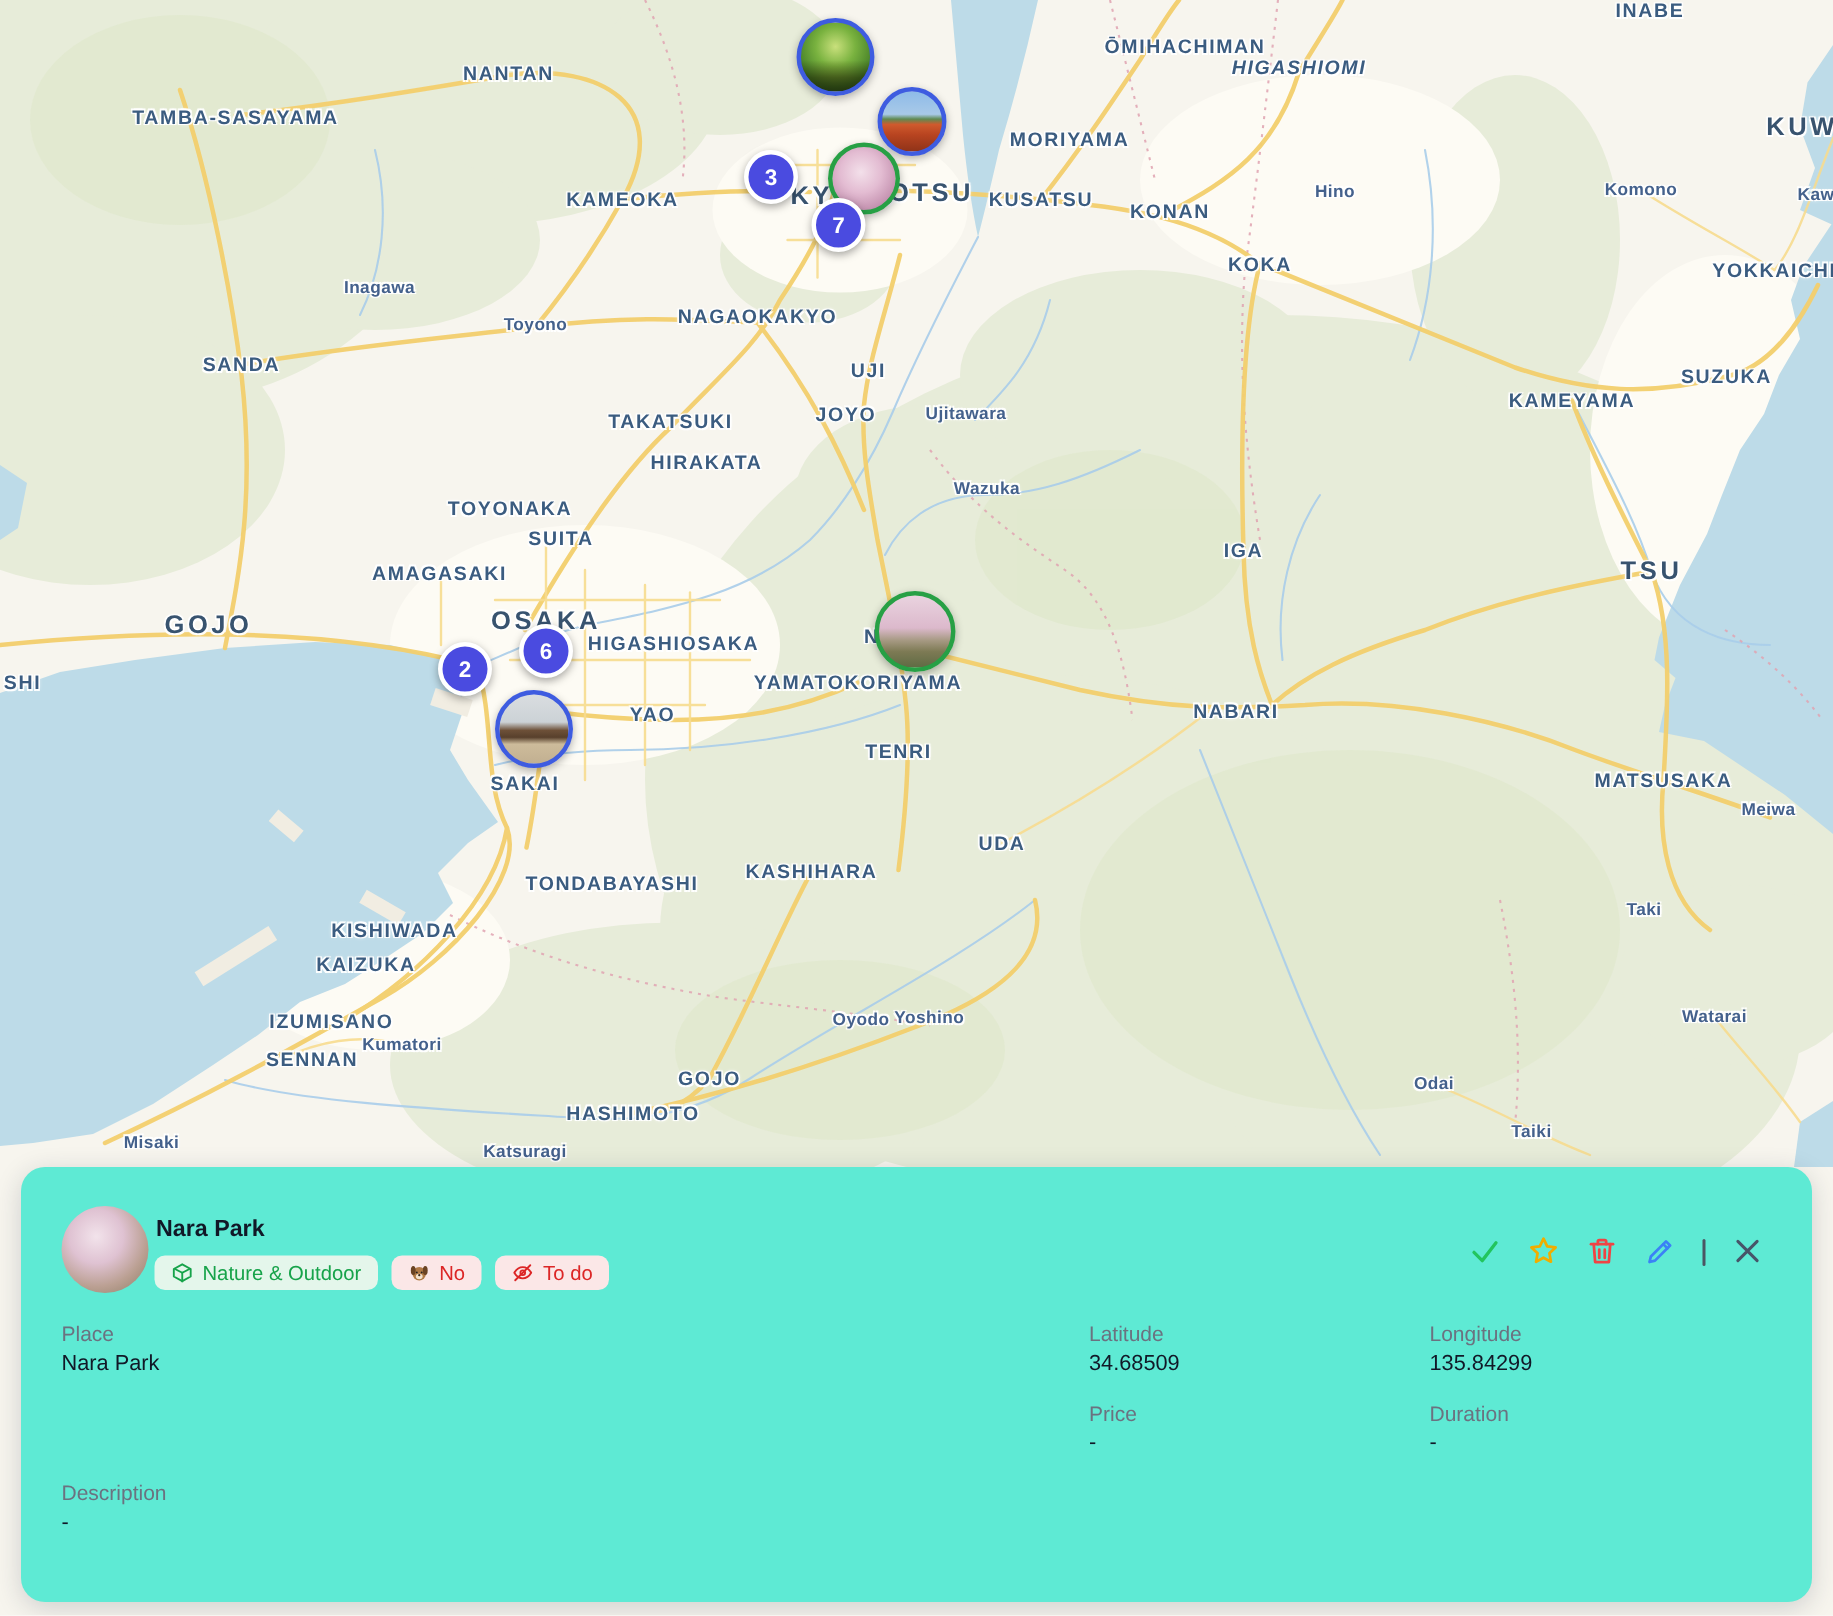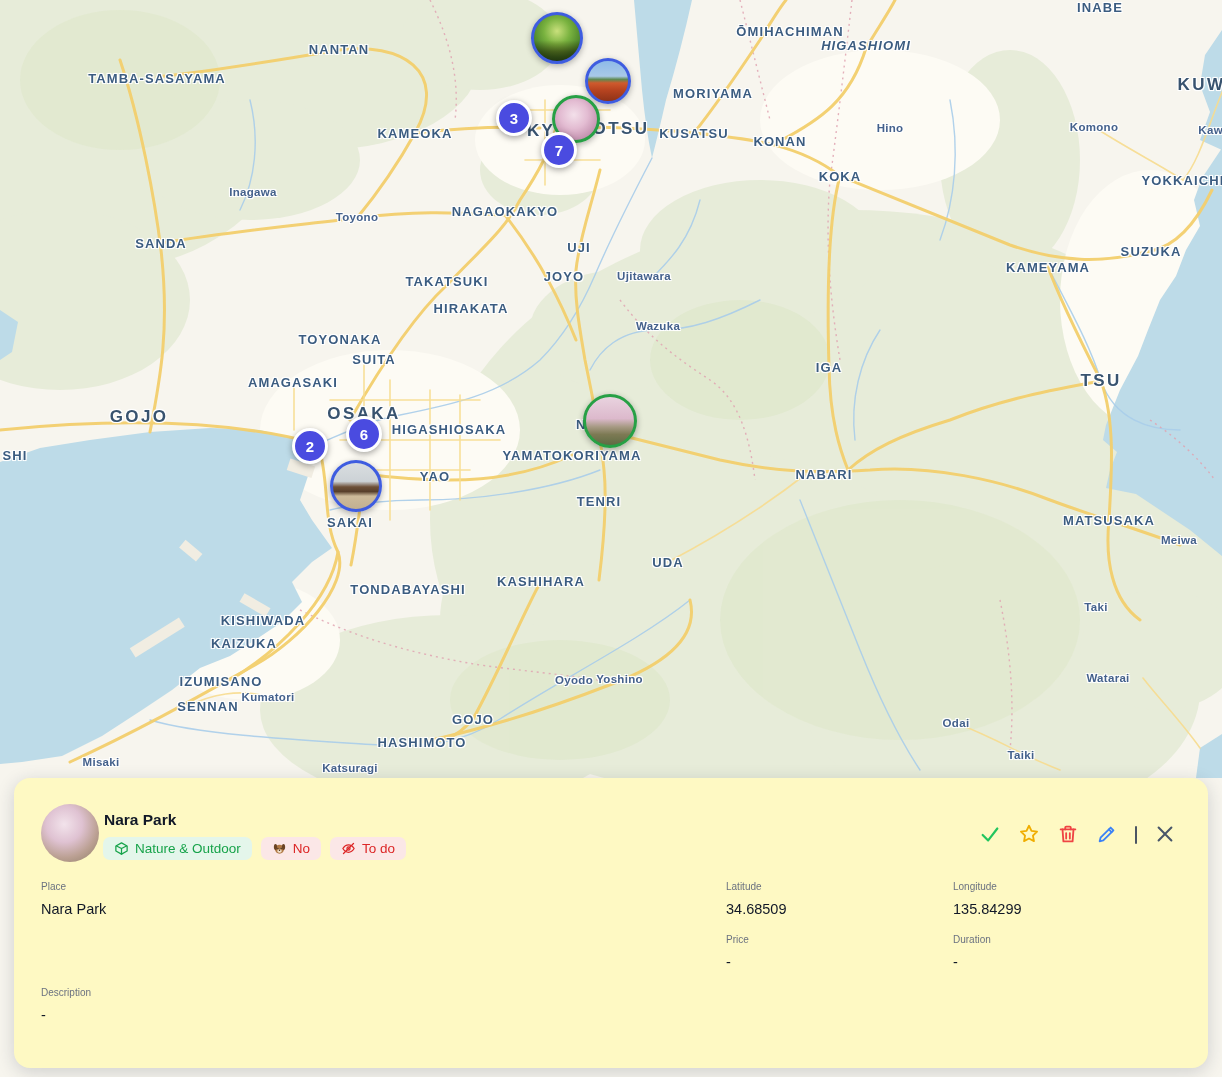--- a/index.html
+++ b/index.html
@@ -28,38 +28,38 @@
   .ring-blue  { border:3px solid #3e5ce0; }
   .ring-green { border:3px solid #27a045; }
   .photo-forest  { background:radial-gradient(circle at 50% 35%, #c9e07c 0%, #79b23f 35%, #457f28 70%, #2f5c1e 100%),
                    linear-gradient(180deg, transparent 55%, rgba(120,60,20,.5) 80%, rgba(60,30,10,.6) 100%); background-blend-mode:multiply; }
   .photo-shrine  { background:linear-gradient(180deg,#8ebbe8 0%,#a8c9e8 38%,#5e8a52 46%,#cf5a2d 55%,#b84420 72%,#8f3318 100%); }
   .photo-blossom { background:radial-gradient(circle at 45% 40%, #f3e0ea 0%, #e3bcd2 40%, #c897b4 70%, #9a7390 100%); }
   .photo-nara    { background:linear-gradient(180deg,#e9d3df 0%,#dcb9cc 45%,#a79a84 62%,#7d7a54 78%,#5f6b44 100%); }
   .photo-temple  { background:linear-gradient(180deg,#d9dde0 0%,#ccd2d6 40%,#6d5038 52%,#58402c 62%,#cdbb9b 72%,#c2b091 100%); }
 
   
-  .panel { position:absolute; left:14px; right:14px; top:778px; bottom:9px; background:#fef9c3;
+  .panel { position:absolute; left:14px; right:14px; top:778px; bottom:9px; background:#5eead4;
     border-radius:16px; box-shadow:0 4px 18px rgba(30,40,60,.18); z-index:50; }
   .avatar { position:absolute; left:27px; top:26px; width:58px; height:58px; border-radius:50%;
     background:radial-gradient(circle at 40% 35%, #f2e3eb 0%, #dfc2d2 35%, #bba093 65%, #8a7a62 100%); }
   .panel-title { position:absolute; left:90px; top:33px; font-size:15.5px; font-weight:bold; color:#111827; }
   .tag-list { position:absolute; left:89px; top:59px; display:flex; gap:9px; }
   .tag { display:inline-flex; align-items:center; gap:6px; padding:4px 11px; border-radius:7px;
     font-size:13.5px; line-height:15px; }
   .tag svg { flex:0 0 auto; }
   .tag-green { background:#e4f6eb; color:#17a34a; }
   .tag-red   { background:#fbe7e7; color:#dc2626; }
 
   .actions { position:absolute; right:32px; top:46px; display:flex; align-items:center; gap:17px; }
   .action-btn { width:22px; height:22px; display:flex; align-items:center; justify-content:center;
     background:none; border:none; cursor:pointer; padding:0; }
   .action-divider { width:2px; height:18px; background:#4b5563; border-radius:1px; }
 
-  .field-label { position:absolute; font-size:10px; color:#6b7280; }
+  .field-label { position:absolute; font-size:14px; color:#6b7280; }
   .field-value { position:absolute; font-size:14.5px; color:#111827; }
 </style>
 </head>
 <body>
 
 <div id="app">
 
   <div id="map">
     <svg class="basemap" width="1222" height="1077" viewBox="0 0 1222 1077">
       <rect x="0" y="0" width="1222" height="1077" fill="#f7f5ee"></rect>
@@ -221,21 +221,21 @@
         <span class="map-label city" style="left: 572px; top: 455px;">YAMATOKORIYAMA</span>
         <span class="map-label city" style="left: 597px; top: 424px;">NARA</span>
         <span class="map-label city" style="left: 599px; top: 501px;">TENRI</span>
         <span class="map-label city" style="left: 541px; top: 581px;">KASHIHARA</span>
         <span class="map-label city" style="left: 408px; top: 589px;">TONDABAYASHI</span>
         <span class="map-label city" style="left: 668px; top: 562px;">UDA</span>
         <span class="map-label city" style="left: 806px; top: 474px; padding-left: 36px;">NABARI</span>
         <span class="map-label city" style="left: 1109px; top: 520px;">MATSUSAKA</span>
         <span class="map-label town" style="left: 1179px; top: 540px;">Meiwa</span>
         <span class="map-label town" style="left: 1096px; top: 607px;">Taki</span>
-        <span class="map-label town" style="left: 1108px; top: 678px; text-align: right;">Watarai</span>
+        <span class="map-label town" style="left: 1143px; top: 678px; text-align: right;">Watarai</span>
         <span class="map-label town" style="left: 956px; top: 723px;">Odai</span>
         <span class="map-label town" style="left: 1021px; top: 755px;">Taiki</span>
         <span class="map-label town" style="left: 574px; top: 680px;">Oyodo</span>
         <span class="map-label town" style="left: 612px; top: 679px; padding-left: 15px;">Yoshino</span>
         <span class="map-label city" style="left: 473px; top: 719px;">GOJO</span>
         <span class="map-label city" style="left: 422px; top: 742px;">HASHIMOTO</span>
         <span class="map-label town" style="left: 350px; top: 768px;">Katsuragi</span>
         <span class="map-label town" style="left: 101px; top: 762px;">Misaki</span>
         <span class="map-label city" style="left: 263px; top: 620px;">KISHIWADA</span>
         <span class="map-label city" style="left: 244px; top: 643px;">KAIZUKA</span>

